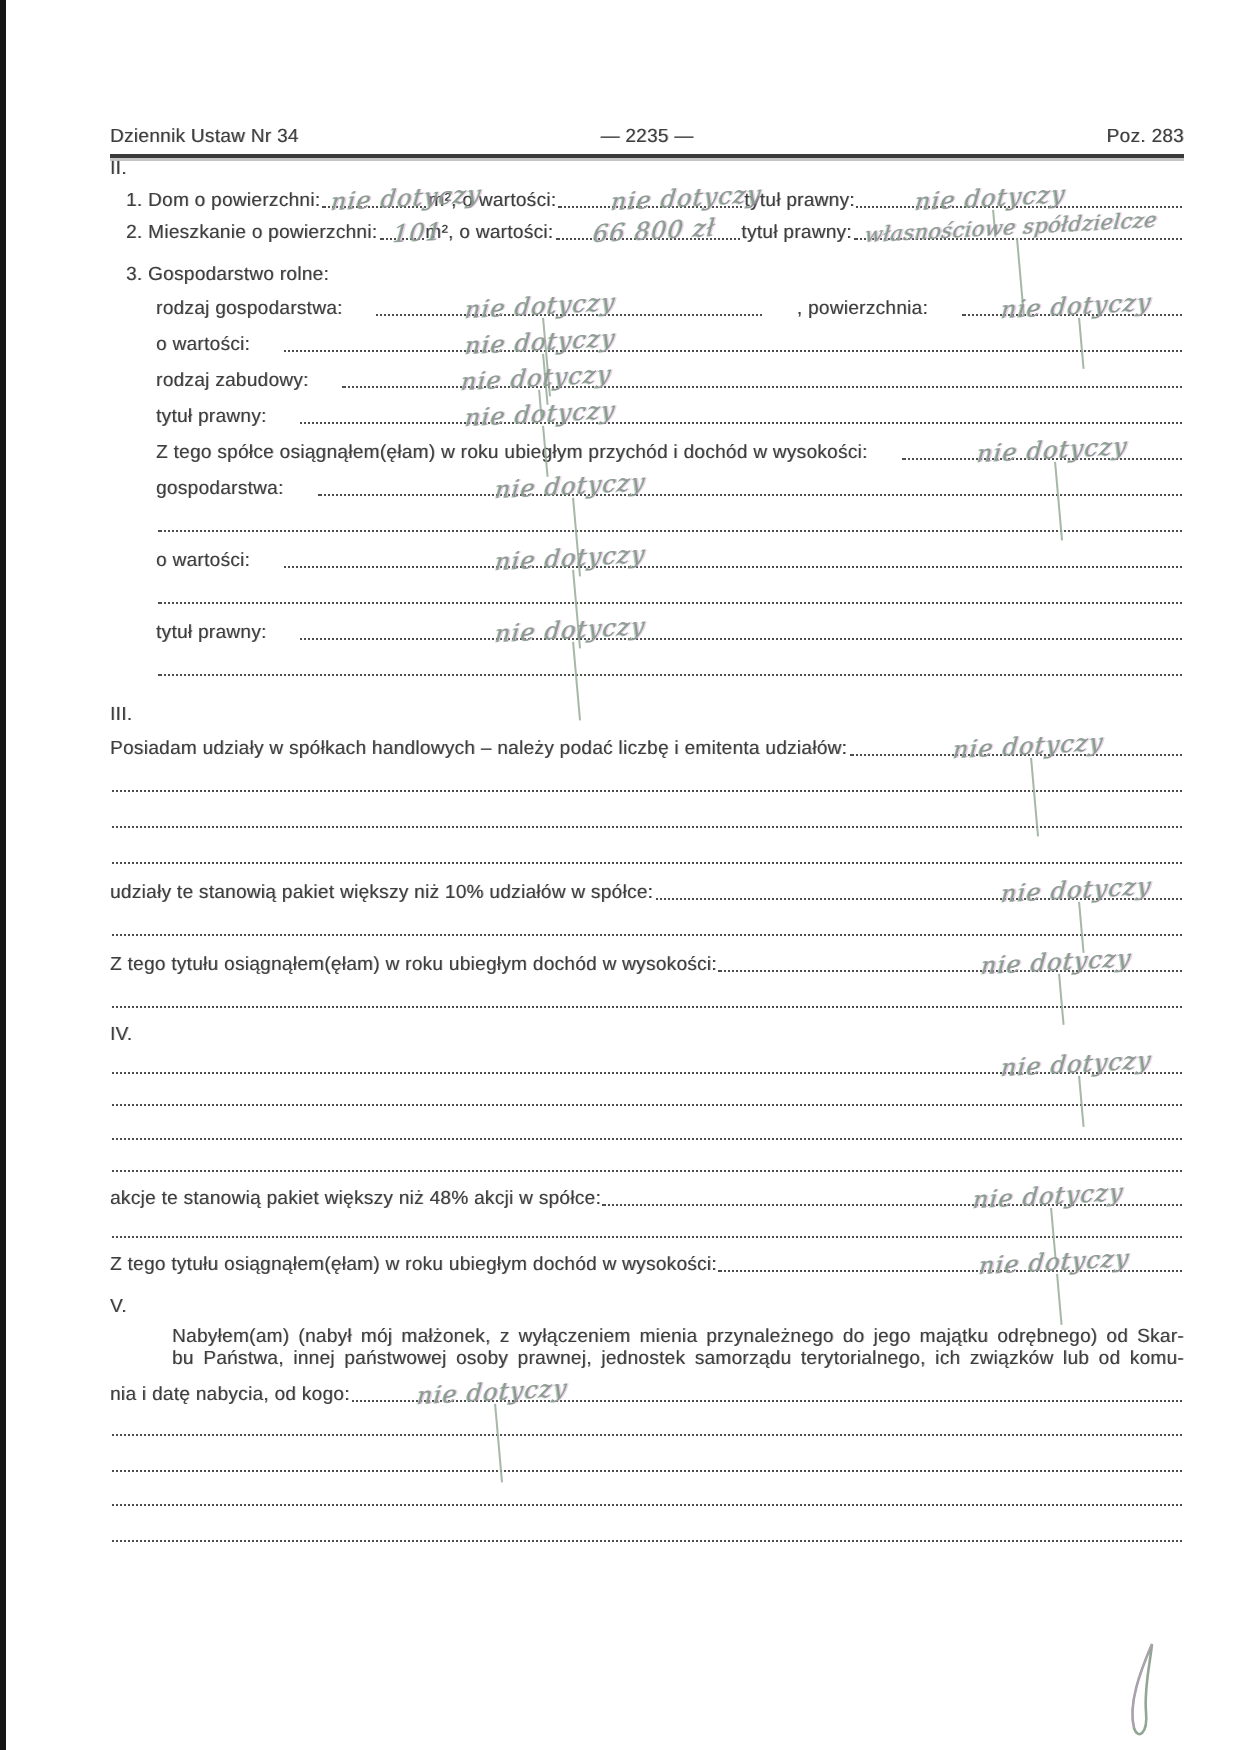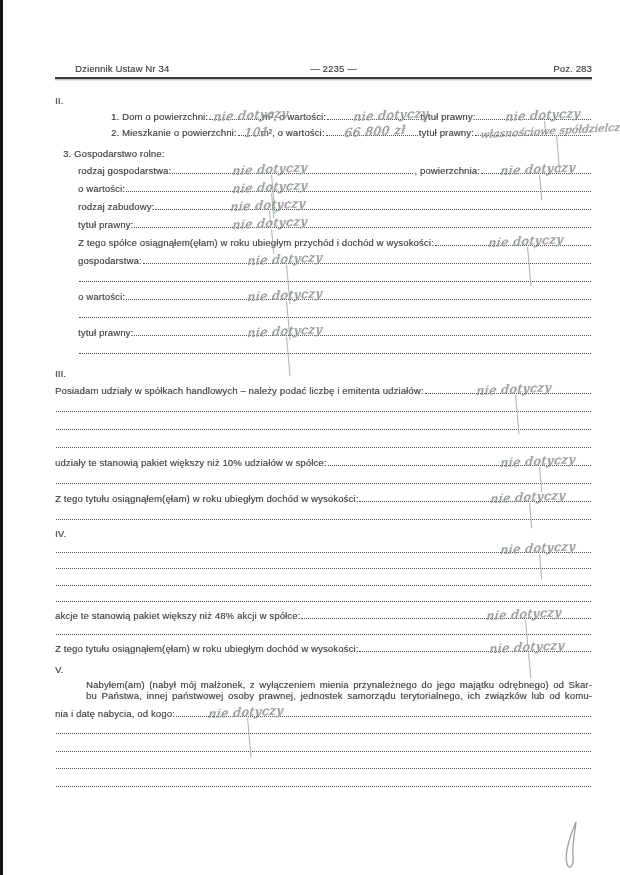--- a/index.html
+++ b/index.html
@@ -7,39 +7,39 @@
     width:620px;height:875px;position:relative;overflow:hidden;
     background:#ffffff;
     font-family:"Liberation Sans", sans-serif;
     color:#3e3e3e;
   }
   .scan-edge{position:absolute;left:0;top:0;width:3px;height:875px;background:#151515;}
   .page{position:absolute;left:55px;top:62px;width:537px;font-size:9.5px;letter-spacing:0.15px;}
   .page *{box-sizing:border-box;}
   .txt{text-shadow:0.4px 0 0 rgba(80,80,80,0.45);}
   .header{display:flex;height:12px;align-items:flex-end;}
-  .header .h-left{flex:1;text-align:left;margin-left:20px;}
+  .header .h-left{flex:1;text-align:left;}
   .header .h-center{flex:1;text-align:center;}
   .header .h-right{flex:1;text-align:right;}
   .rule{height:2px;background:#3a3a3a;margin-top:3px;box-shadow:0 1.5px 0 rgba(90,90,90,0.35);}
-  .sec-label{margin-top:16px;height:12px;}
+  .sec-label{margin-top:0;height:12px;}
   .sec-label.mt6{margin-top:6px;height:16px;display:flex;align-items:flex-end;}
   .title-row{height:20px;display:flex;align-items:flex-end;}
   .title-row.h18{height:18px;}
   .title-row.h16{height:16px;}
   .title-row.h20v{height:20px;}
   .row{display:flex;align-items:flex-end;height:18px;position:relative;}
-  .row.h16{height:16px;margin-left:48px;}
+  .row.h16{height:16px;}
   .row.h165{height:16.5px;}
   .row.h175{height:17.5px;}
   .lbl{white-space:nowrap;padding-bottom:1px;}
   .dots{border-bottom:1.3px dotted #4e4e4e;margin:0 1px 3px 1px;min-width:6px;}
   .grow{flex:1 1 auto;}
   .ind1{padding-left:8px;}
-  .ind2{padding-left:23px;}
+  .ind2{padding-left:23px;gap:16px;}
   .hw{
     position:absolute;bottom:-1px;white-space:nowrap;z-index:3;
     font-family:"DejaVu Serif", serif;font-style:italic;
     font-size:12px;letter-spacing:0.6px;color:#8a9c8f;
     transform:rotate(-3deg) skewX(-8deg);transform-origin:left bottom;
     text-shadow:0.8px 0 0 rgba(214,150,214,0.45), -0.5px 0.3px 0 rgba(130,160,135,0.55);
   }
   .hw-wide{font-size:10.5px;letter-spacing:0.2px;}
   .tail-sm::after,.tail-md::after,.tail-lg::after{
     content:"";position:absolute;left:52%;top:95%;width:0;

